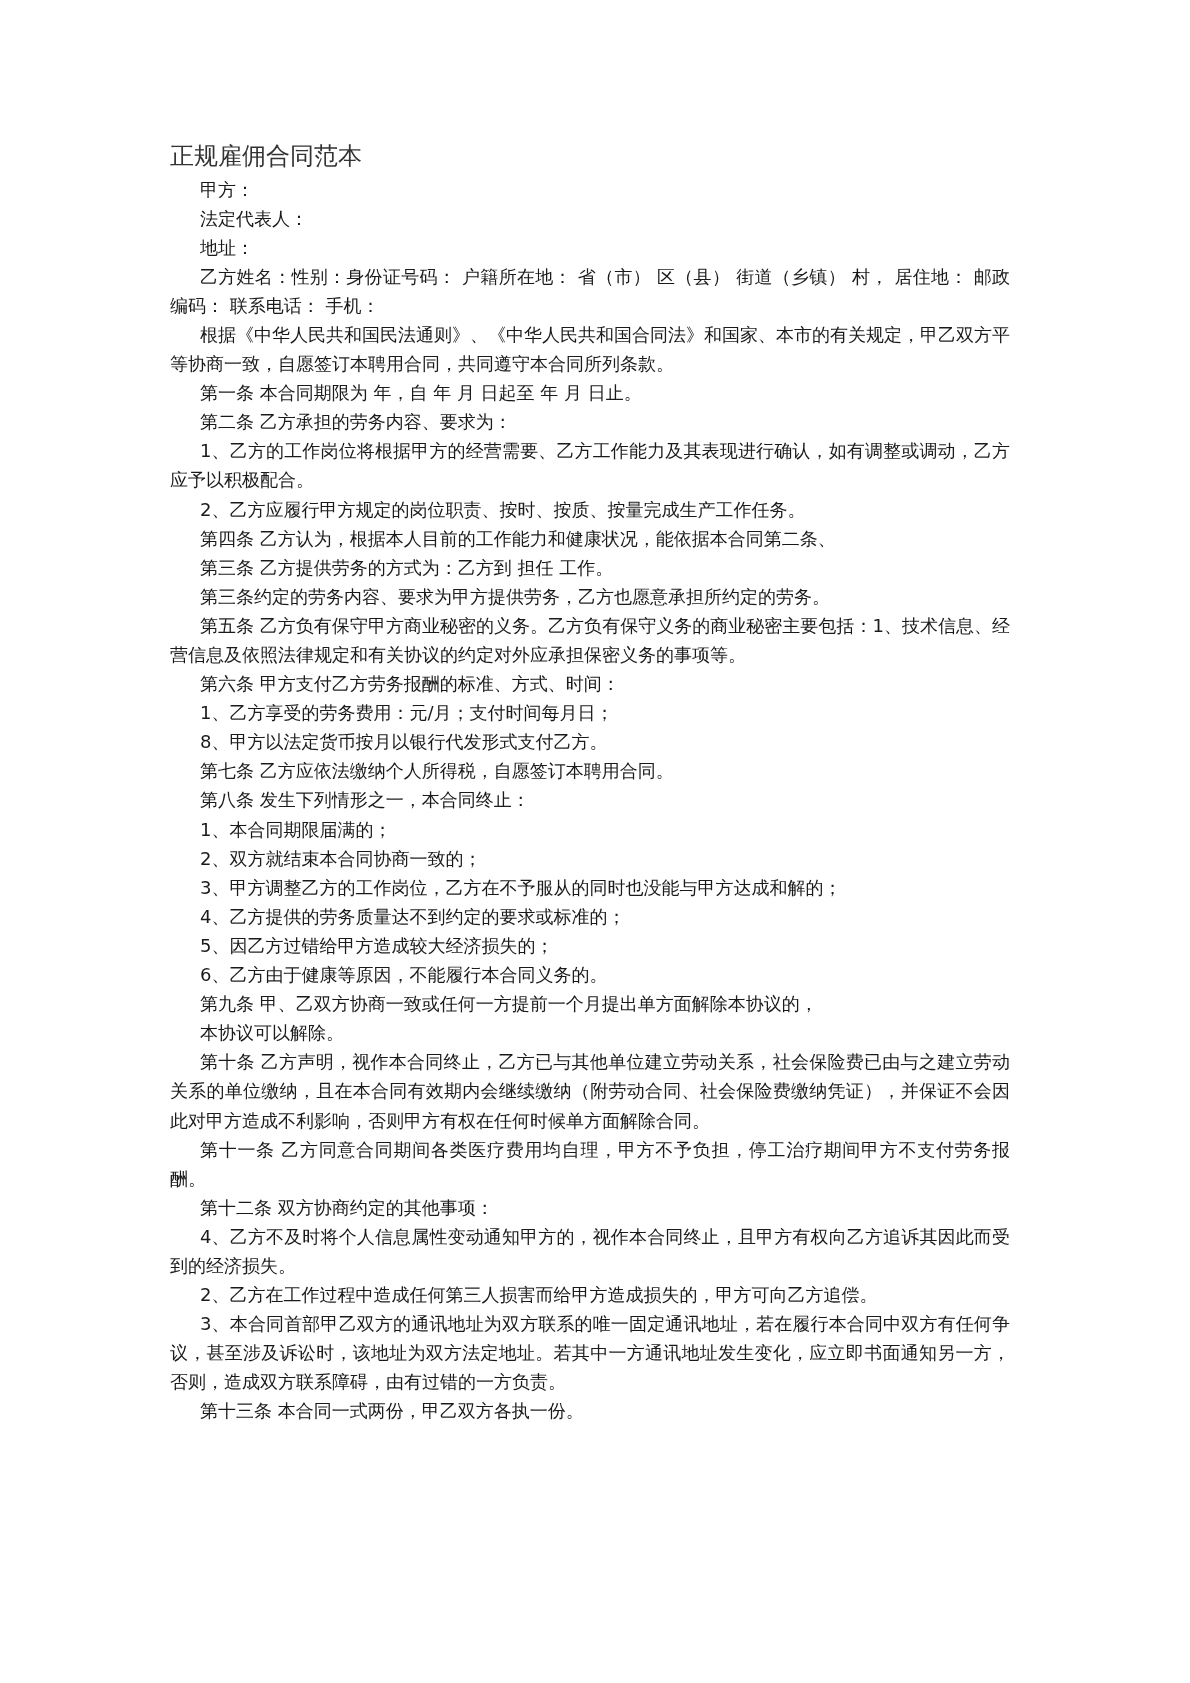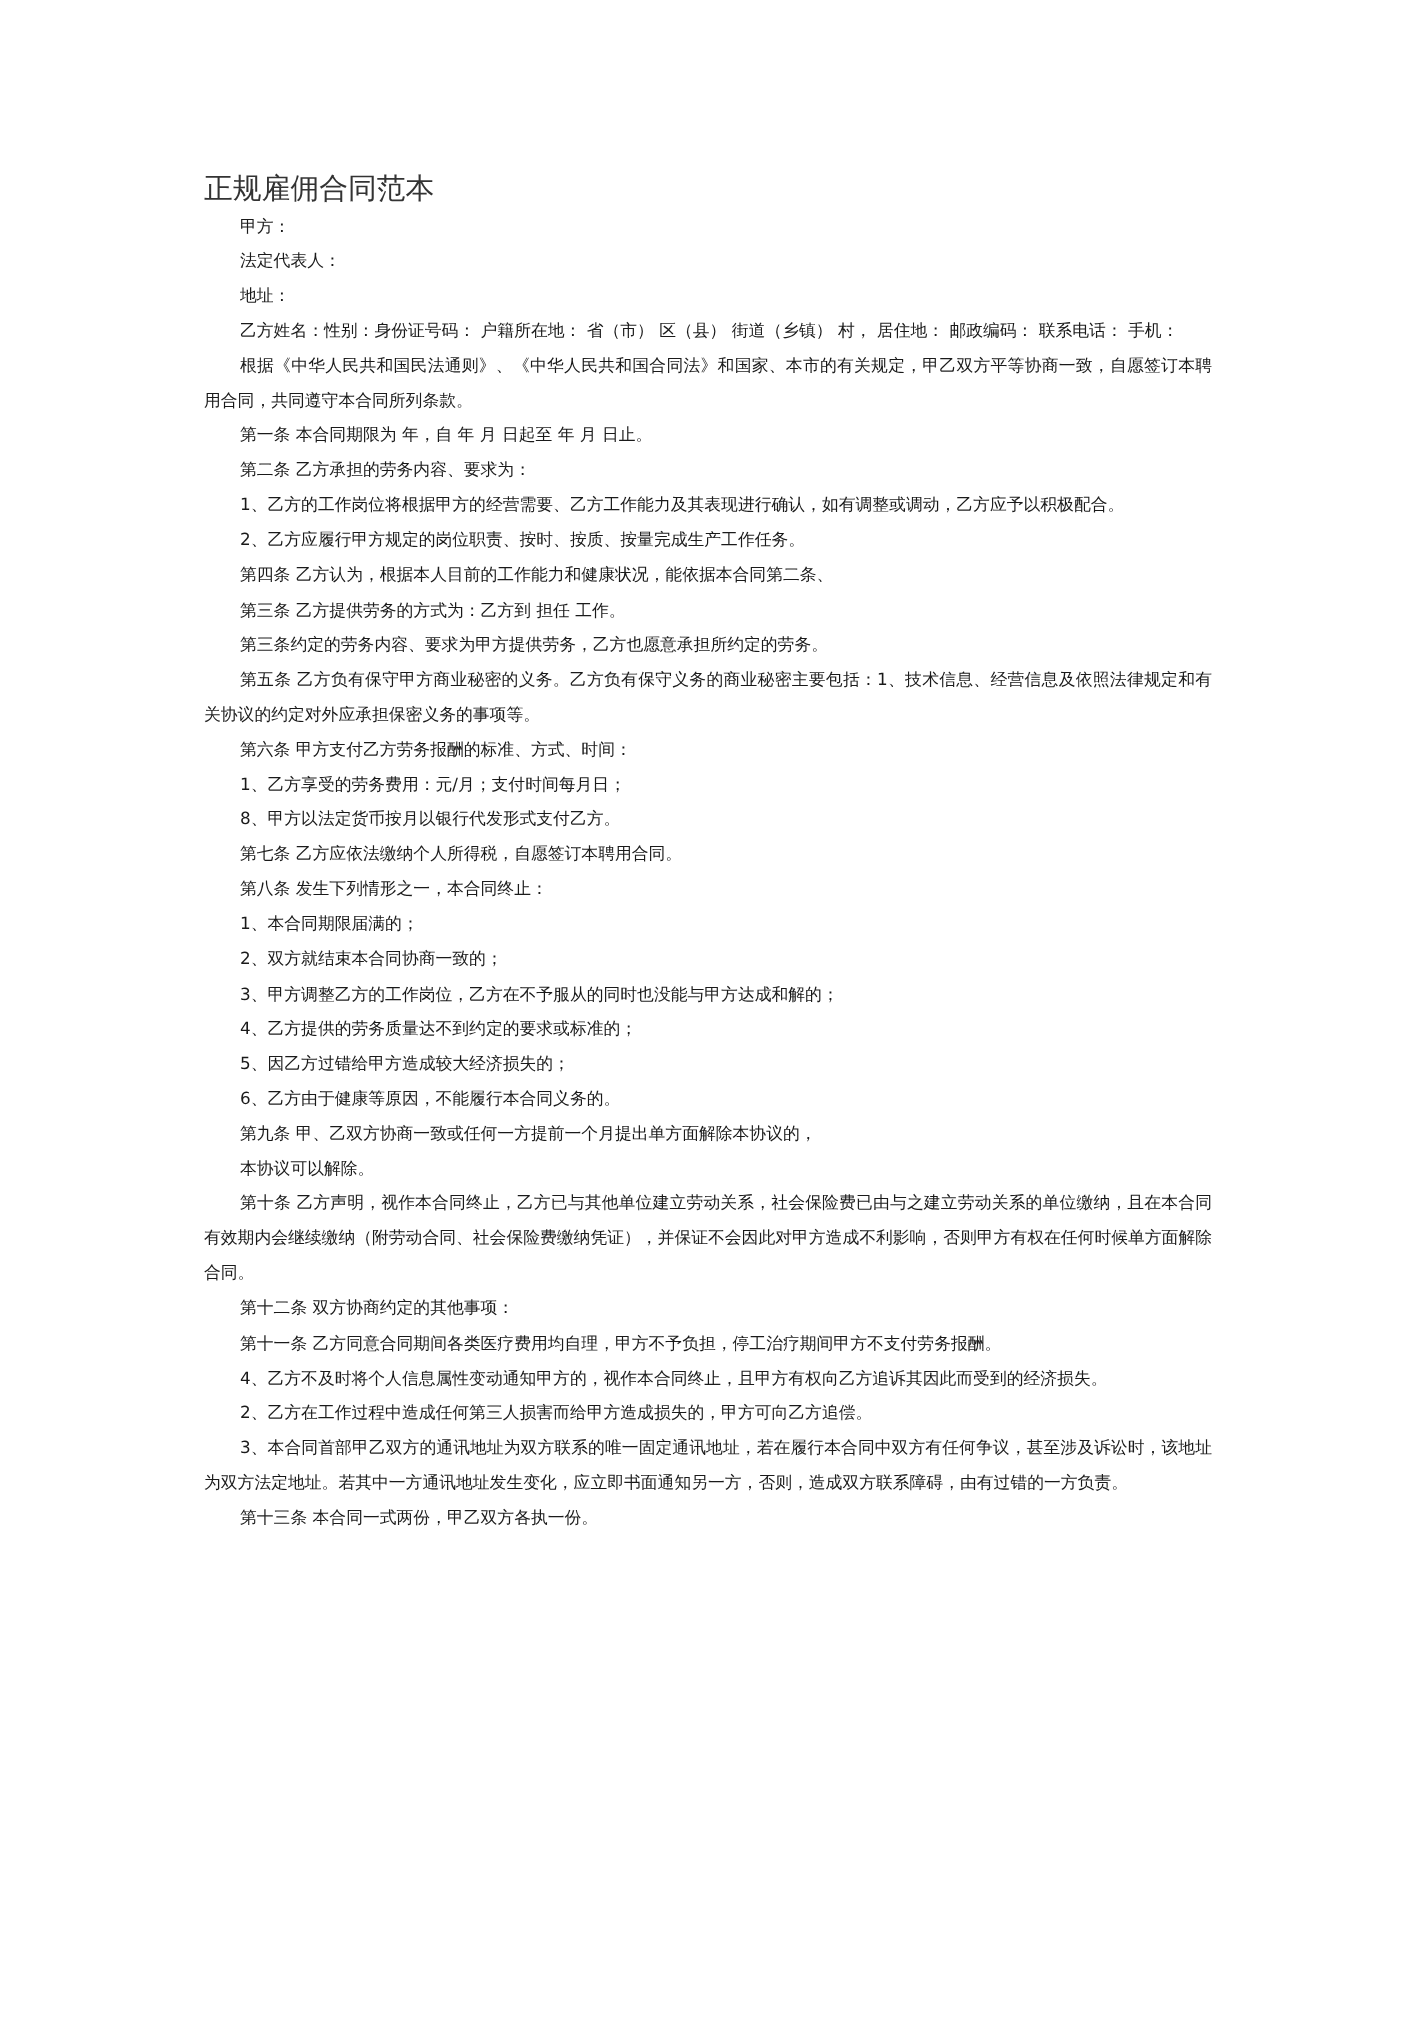--- a/index.html
+++ b/index.html
@@ -18,34 +18,34 @@
       left: 0;
       top: 0;
       width: 1190px;
       height: 1683px;
       background: #ffffff;
     }
     .title {
       position: absolute;
       left: 170px;
       top: 142px;
-      font-family: Liberation Sans, sans-serif;
+      font-family: Liberation Mono, monospace;
       font-size: 24px;
       color: #333333;
       line-height: 32px;
       letter-spacing: 0px;
       white-space: nowrap;
     }
     .body {
       position: absolute;
       left: 170px;
       top: 174.5px;
       width: 840px;
       font-family: "DejaVu Sans", "Liberation Sans", sans-serif;
-      font-size: 14px;
+      font-size: 18px;
       line-height: 29.1px;
       color: #1a1a1a;
     }
     .p {
       margin: 0;
       padding: 0;
       text-indent: 30px;
       text-align: justify;
       word-break: break-all;
     }
@@ -77,20 +77,20 @@
     <p class="p">第八条 发生下列情形之一，本合同终止：</p>
     <p class="p">1、本合同期限届满的；</p>
     <p class="p">2、双方就结束本合同协商一致的；</p>
     <p class="p">3、甲方调整乙方的工作岗位，乙方在不予服从的同时也没能与甲方达成和解的；</p>
     <p class="p">4、乙方提供的劳务质量达不到约定的要求或标准的；</p>
     <p class="p">5、因乙方过错给甲方造成较大经济损失的；</p>
     <p class="p">6、乙方由于健康等原因，不能履行本合同义务的。</p>
     <p class="p">第九条 甲、乙双方协商一致或任何一方提前一个月提出单方面解除本协议的，</p>
     <p class="p">本协议可以解除。</p>
     <p class="p">第十条 乙方声明，视作本合同终止，乙方已与其他单位建立劳动关系，社会保险费已由与之建立劳动关系的单位缴纳，且在本合同有效期内会继续缴纳（附劳动合同、社会保险费缴纳凭证），并保证不会因此对甲方造成不利影响，否则甲方有权在任何时候单方面解除合同。</p>
+    <p class="p">第十一条 乙方同意合同期间各类医疗费用均自理，甲方不予负担，停工治疗期间甲方不支付劳务报酬。</p>
     <p class="p">第十二条 双方协商约定的其他事项：</p>
-    <p class="p">第十一条 乙方同意合同期间各类医疗费用均自理，甲方不予负担，停工治疗期间甲方不支付劳务报酬。</p>
     <p class="p">4、乙方不及时将个人信息属性变动通知甲方的，视作本合同终止，且甲方有权向乙方追诉其因此而受到的经济损失。</p>
     <p class="p">2、乙方在工作过程中造成任何第三人损害而给甲方造成损失的，甲方可向乙方追偿。</p>
     <p class="p">3、本合同首部甲乙双方的通讯地址为双方联系的唯一固定通讯地址，若在履行本合同中双方有任何争议，甚至涉及诉讼时，该地址为双方法定地址。若其中一方通讯地址发生变化，应立即书面通知另一方，否则，造成双方联系障碍，由有过错的一方负责。</p>
     <p class="p">第十三条 本合同一式两份，甲乙双方各执一份。</p>
   </div>
 </div>
 
 </body></html>

